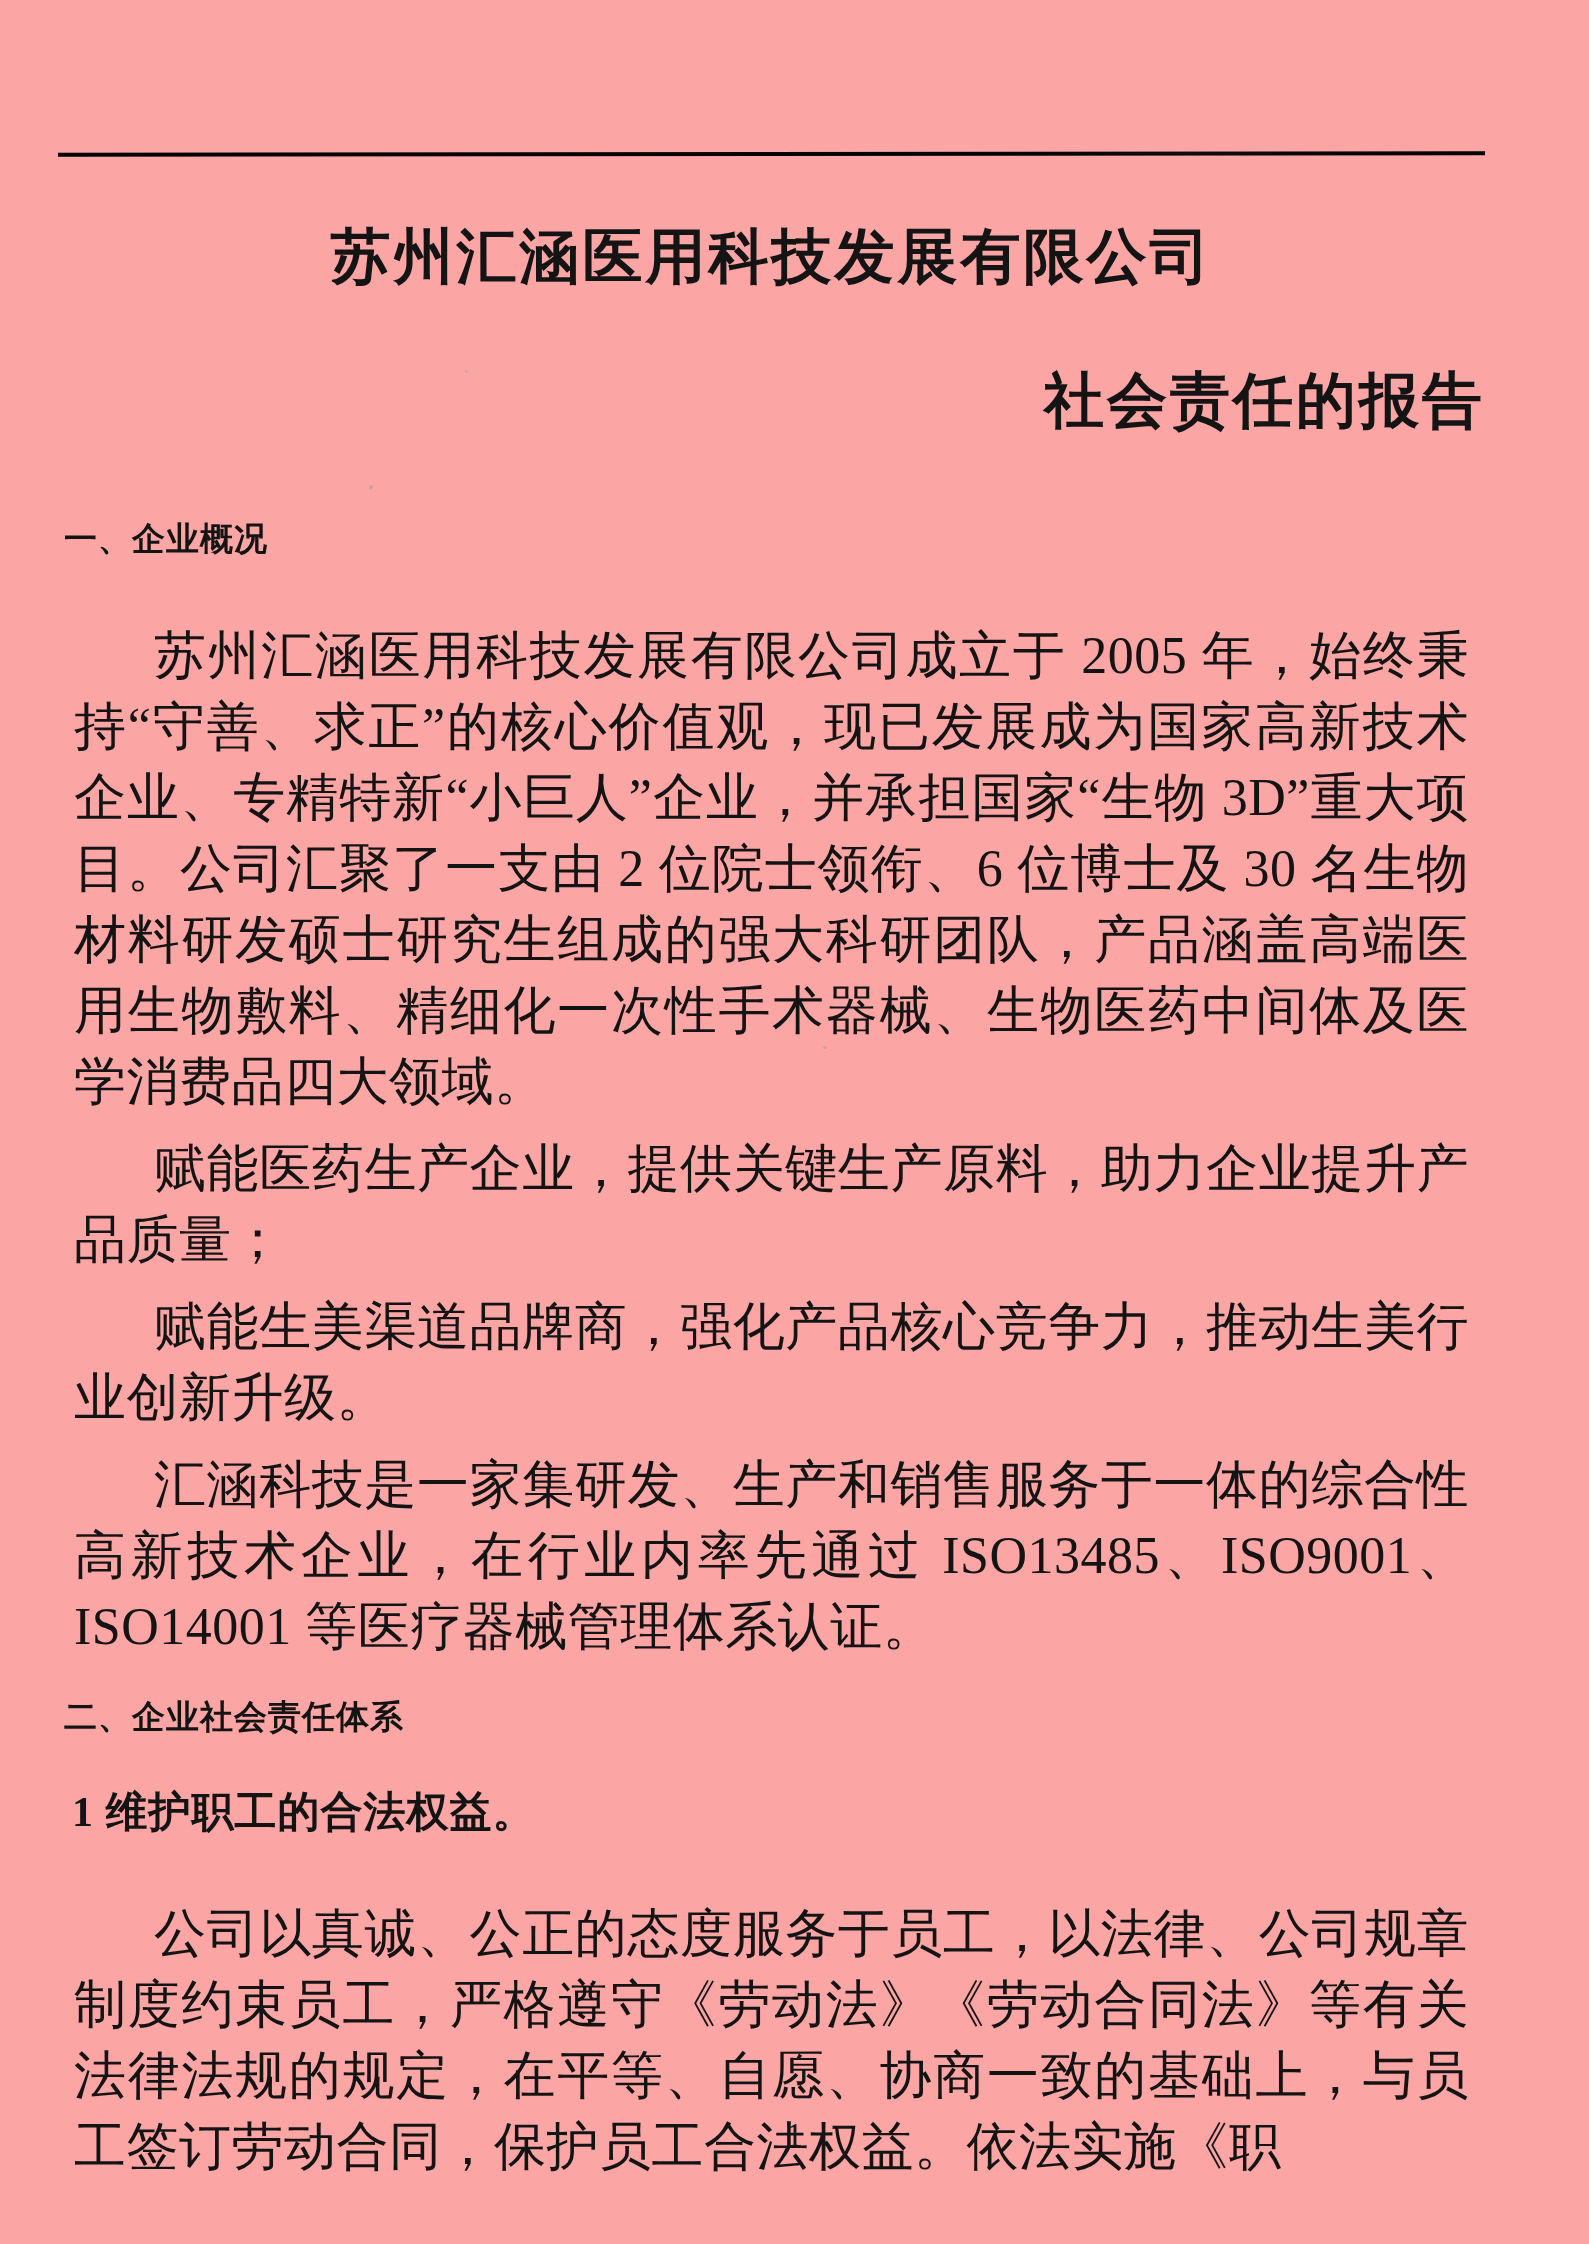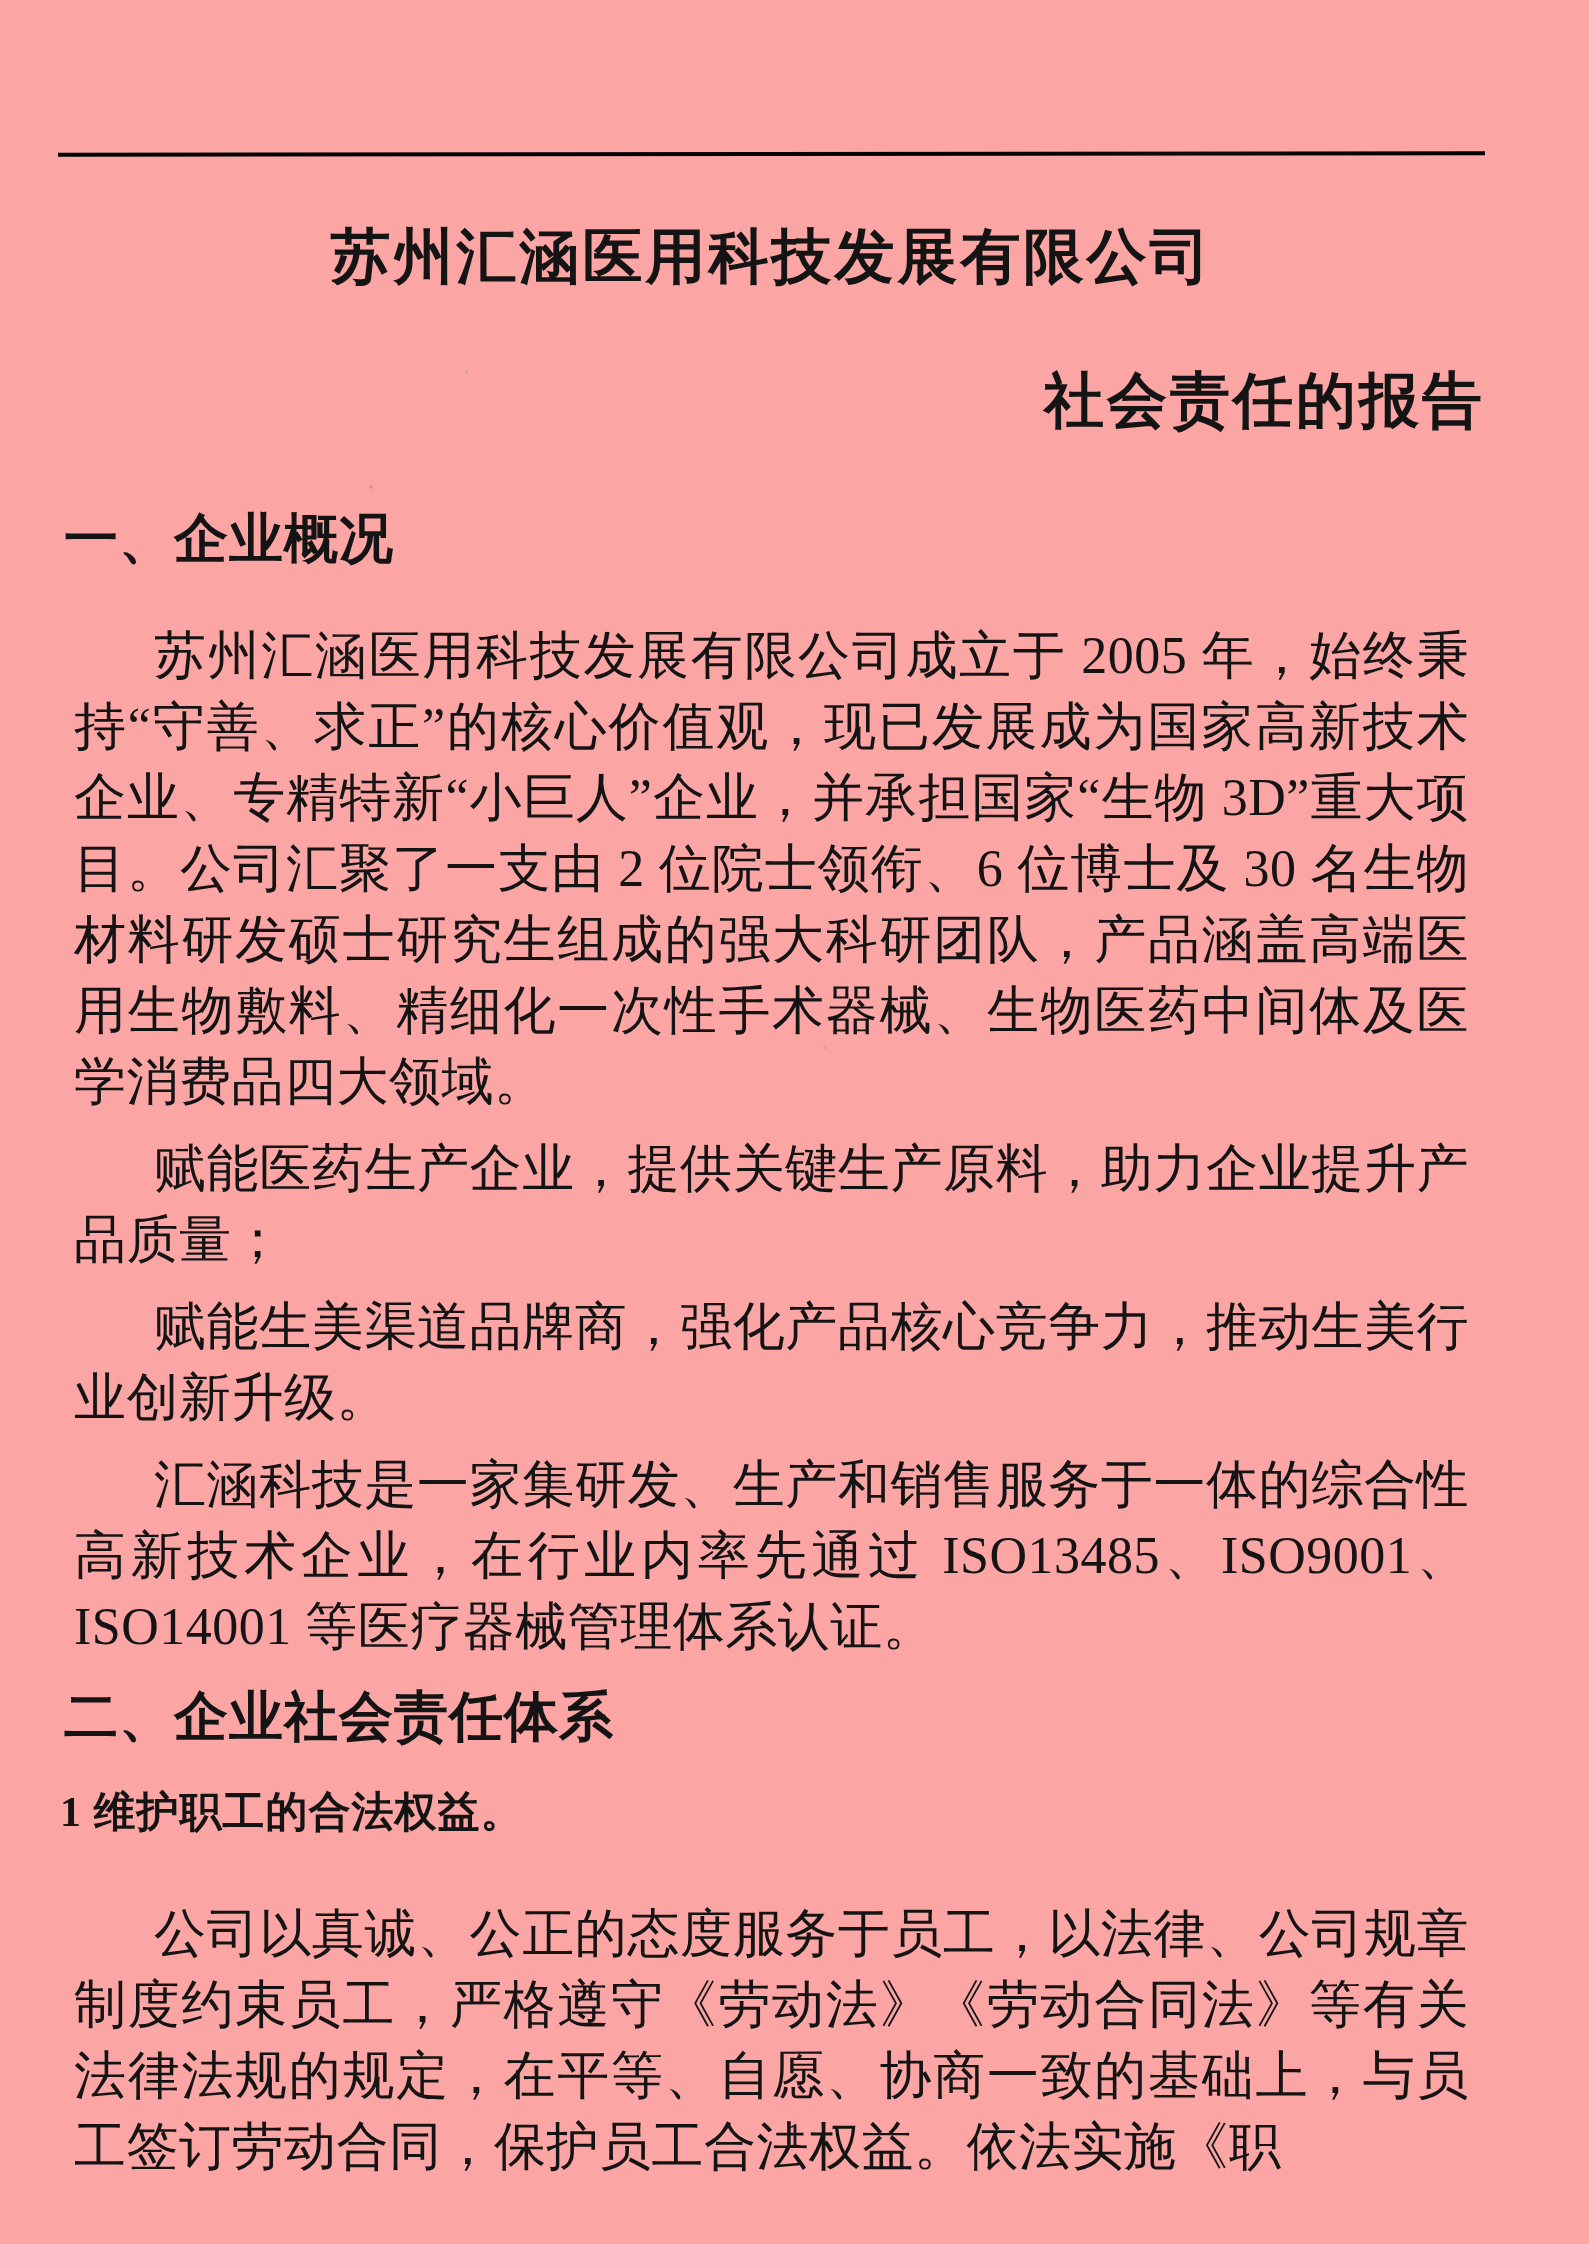--- a/index.html
+++ b/index.html
@@ -37,27 +37,27 @@
   .doc-subtitle {
     margin: 78px 0 0 0;
     font-size: 60px;
     line-height: 66px;
     font-weight: bold;
     text-align: right;
     letter-spacing: 3px;
   }
   .section-heading {
     margin: 78px 0 0 6px;
-    font-size: 54px;
+    font-size: 33px;
     line-height: 54px;
     font-weight: bold;
     letter-spacing: 1px;
   }
   .sub-heading {
-    margin: 44px 0 0 2px;
+    margin: 44px 0 0 14px;
     font-size: 42px;
     line-height: 48px;
     font-weight: bold;
     letter-spacing: 1px;
   }
   .body-para {
     margin: 16px;
     font-size: 52px;
     line-height: 71px;
     text-align: justify;

